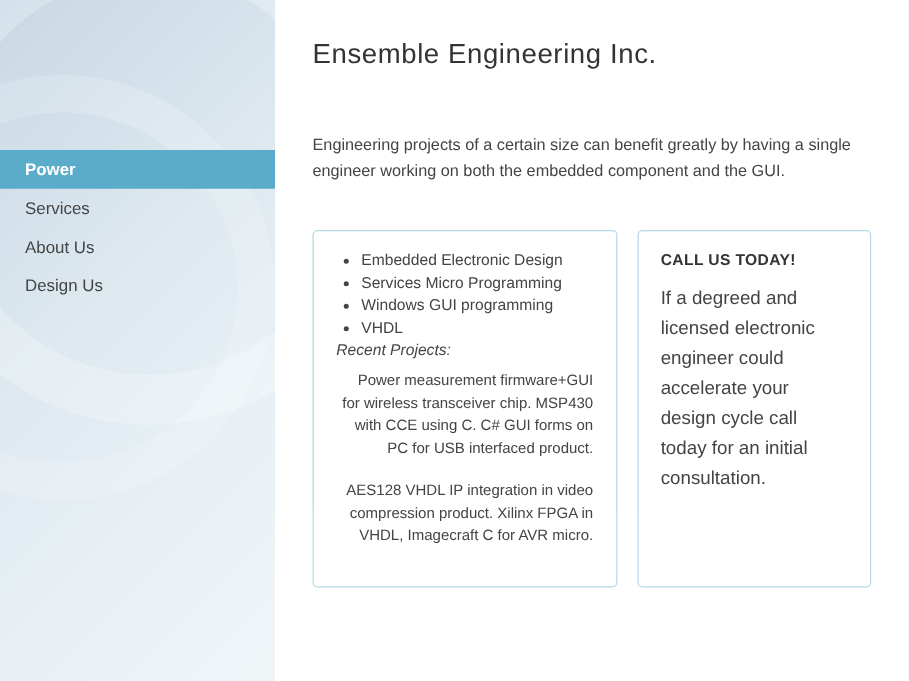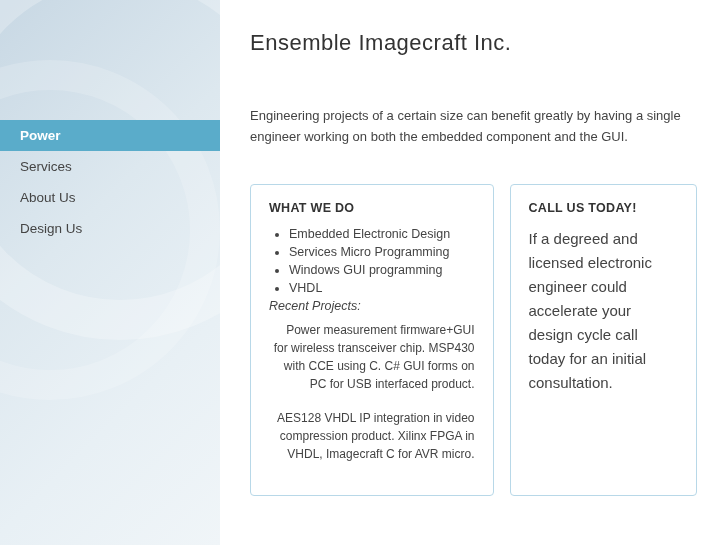--- a/index.html
+++ b/index.html
@@ -165,28 +165,27 @@
   <div class="sidebar">
     <nav class="nav-menu">
       <a class="nav-item active">Power</a>
       <a class="nav-item">Services</a>
       <a class="nav-item">About Us</a>
       <a class="nav-item">Design Us</a>
     </nav>
   </div>
 
   <div class="main-content">
-    <h1 class="page-title">Ensemble Imagecraft Inc.</h1>
+    <h1 class="page-title">Ensemble Engineering Inc.</h1>
 
     <p class="intro-text">Engineering projects of a certain size can benefit greatly by having a single engineer working on both the embedded component and the GUI.</p>
 
     <div class="panels-row">
 
       <div class="panel panel-left">
-        <div class="panel-title">WHAT WE DO</div>
         <ul>
           <li>Embedded Electronic Design</li>
           <li>Services Micro Programming</li>
           <li>Windows GUI programming</li>
           <li>VHDL</li>
         </ul>
         <p class="recent-projects-label">Recent Projects:</p>
         <p class="project-entry">Power measurement firmware+GUI for wireless transceiver chip. MSP430 with CCE using C. C# GUI forms on PC for USB interfaced product.</p>
         <p class="project-entry">AES128 VHDL IP integration in video compression product. Xilinx FPGA in VHDL, Imagecraft C for AVR micro.</p>
 

